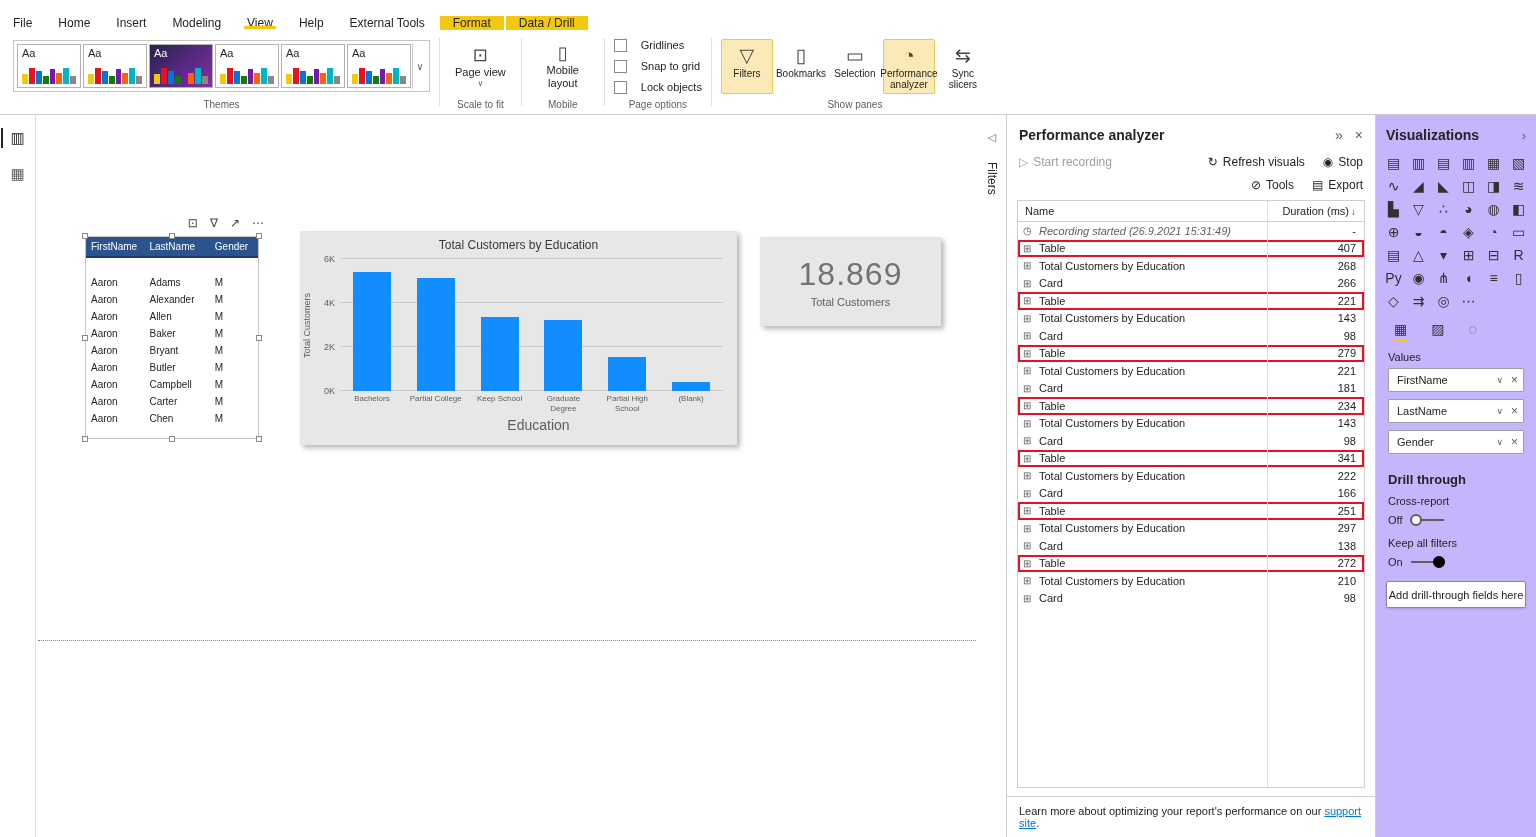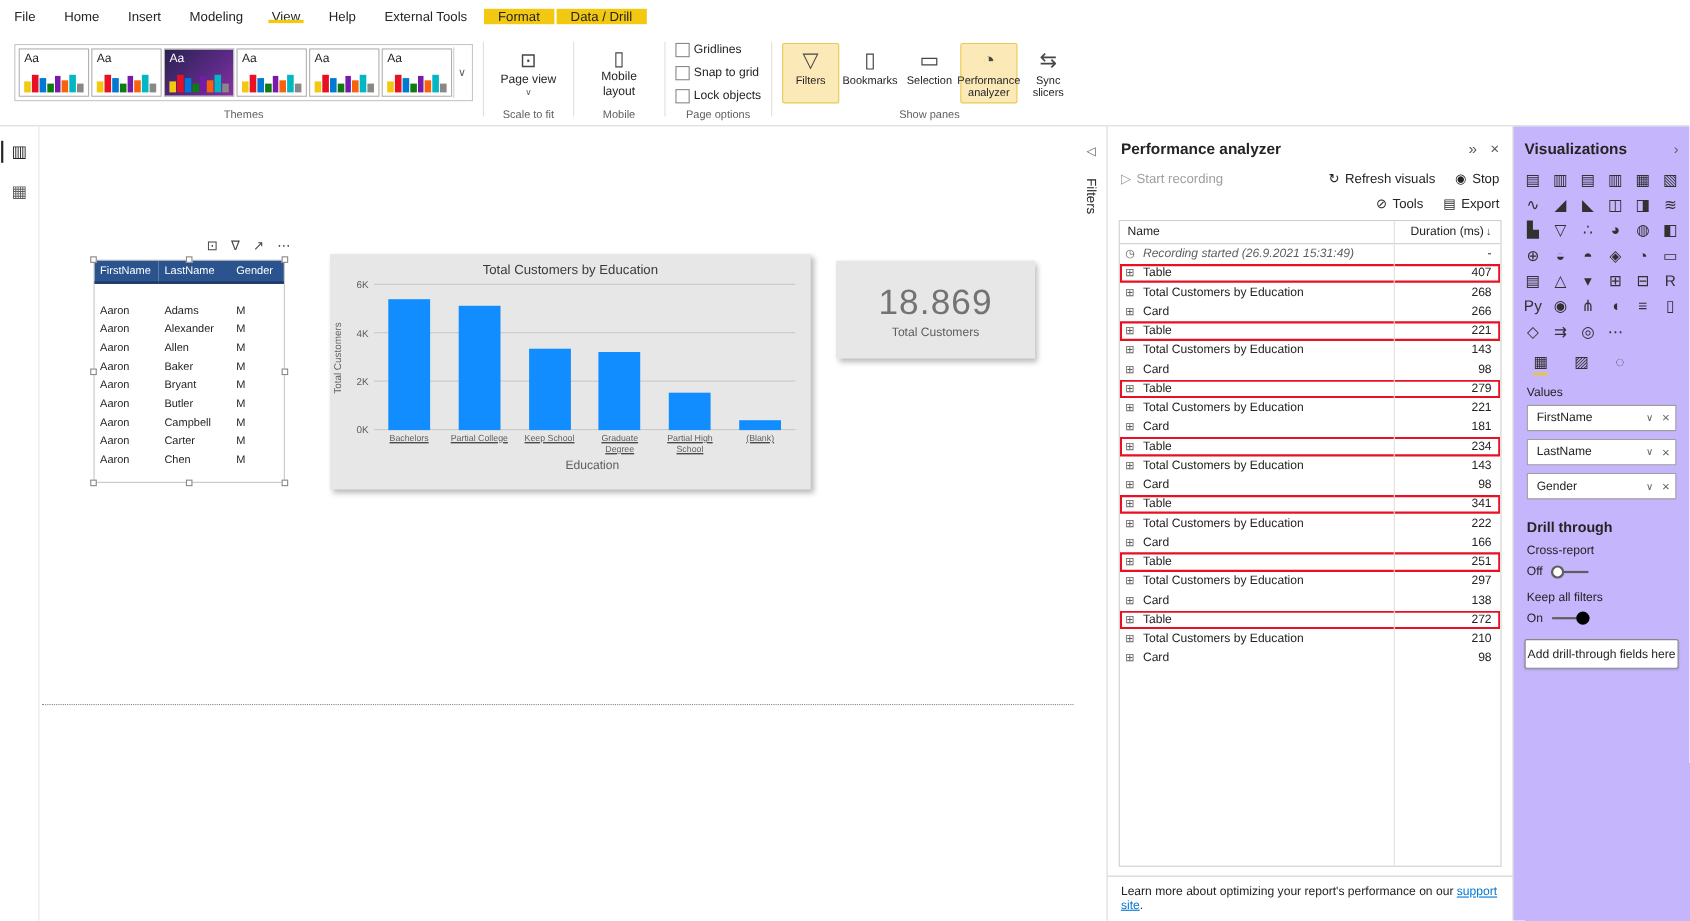--- a/index.html
+++ b/index.html
@@ -1,20 +1,20 @@
 <!DOCTYPE html>
 <html style="--accent_yellow: #F2C811; --bar_blue: #118DFF; --header_blue: #2B538E; --highlight_red: #E81123; --link_blue: #0078D4;"><head>
 <meta charset="utf-8">
 <style>
   * { box-sizing: border-box; margin: 0; padding: 0; }
   html,body { width:1536px; height:837px; overflow:hidden; }
   body { font-family:"Liberation Sans", sans-serif; font-size:12px; color:#252423; background:#fff; position:relative; }
 
   
-  .tabbar { height:30px; display:flex; align-items:center; background:#fff; }
+  .tabbar { height:30px; display:flex; align-items:flex-end; background:#fff; }
   .tab { padding:0 13px; display:flex; align-items:center; cursor:pointer; position:relative; white-space:nowrap; }
   .tab.active::after { content:""; position:absolute; left:10px; right:10px; bottom:1px; height:3px; background:var(--accent_yellow); }
   .tab.contextual { background:var(--accent_yellow); margin-left:2px; }
 
   
   .ribbon { position:absolute; top:30px; left:0; right:0; height:85px; border-bottom:1px solid #d1cfcd; display:flex; align-items:stretch; padding:0 6px; background:#fff; }
   .rgroup { display:flex; flex-direction:column; align-items:center; padding:4px 7px 1px; }
   .gcontent { flex:1; display:flex; align-items:center; }
   .group-label { font-size:10px; color:#605e5c; padding:1px 0 3px; }
   .vsep { width:1px; background:#e1dfdd; margin:8px 2px; }
@@ -32,21 +32,21 @@
   .mini-bars i:nth-child(5){height:88%;background:#7719aa;} .mini-bars i:nth-child(6){height:65%;background:#f7630c;}
   .mini-bars i:nth-child(7){height:97%;background:#00b7c3;} .mini-bars i:nth-child(8){height:45%;background:#8a8886;}
   .themes-dropdown { width:15px; border-left:1px solid #d1cfcd; display:flex; align-items:center; justify-content:center; color:#605e5c; font-size:10px; cursor:pointer; }
 
   .ribbon-btn { display:flex; flex-direction:column; align-items:center; justify-content:center; padding:2px 6px; cursor:pointer; border-radius:2px; }
   .rb-icon { font-size:18px; color:#484644; line-height:22px; }
   .rb-label { font-size:11px; color:#252423; text-align:center; line-height:1.15; max-width:52px; }
   .rb-caret { font-size:8px; color:#605e5c; }
 
   .chk-col { display:flex; flex-direction:column; justify-content:center; gap:2px; }
-  .chk { display:flex; align-items:center; gap:4px; height:19px; cursor:pointer; }
+  .chk { display:flex; align-items:center; gap:14px; height:19px; cursor:pointer; }
   .chk-box { width:13px; height:13px; border:1px solid #8a8886; background:#fff; }
   .chk-label { font-size:11px; color:#252423; }
 
   .panes-row { display:flex; align-items:stretch; gap:2px; }
   .pane-btn { width:52px; display:flex; flex-direction:column; align-items:center; justify-content:flex-start; padding:4px 2px 2px; cursor:pointer; border-radius:2px; border:1px solid transparent; }
   .pane-btn.active { background:#fbe9b7; border-color:#e8c84f; }
   .pb-icon { font-size:19px; color:#484644; line-height:24px; }
   .pb-label { font-size:10px; color:#252423; text-align:center; line-height:1.15; }
 
   
@@ -75,25 +75,25 @@
   .chart-title { text-align:center; font-size:12px; color:#3b3a39; }
   .chart-body { display:flex; height:132px; margin-top:7px; }
   .y-axis-title { width:14px; writing-mode:vertical-rl; transform:rotate(180deg); font-size:9px; color:#605e5c; display:flex; align-items:center; justify-content:center; }
   .y-ticks { display:flex; flex-direction:column-reverse; justify-content:space-between; width:26px; font-size:9px; color:#605e5c; text-align:right; padding-right:5px; }
   .y-tick { height:0; line-height:0; }
   .plot { flex:1; position:relative; margin-right:14px; }
   .gridline { position:absolute; left:0; right:0; height:1px; background:#c9c9c9; }
   .bars { position:absolute; left:0; right:0; top:0; bottom:0; display:flex; }
   .bar-col { flex:1; display:flex; align-items:flex-end; justify-content:center; }
   .bar { width:38px; }
-  .x-labels-row { display:flex; margin-top:3px;text-decoration:underline; }
+  .x-labels-row { display:flex; margin-top:3px; }
   .x-spacer { width:40px; }
   .x-labels { flex:1; display:flex; margin-right:14px; }
   .x-label { flex:1; text-align:center; font-size:8px; color:#605e5c; line-height:1.25; padding:0 2px; }
-  .x-axis-title { text-align:center; font-size:11px; color:#605e5c; margin-top:3px; padding-left:40px; }
+  .x-axis-title { text-align:center; font-size:14px; color:#605e5c; margin-top:3px; padding-left:40px; }
 
   .card-visual { position:absolute; left:724px; top:122px; width:181px; height:89px; background:#e7e7e7; box-shadow:3px 3px 5px rgba(0,0,0,.28); display:flex; flex-direction:column; align-items:center; justify-content:center; }
   .card-value { font-size:32px; color:#737373; letter-spacing:1px; }
   .card-label { font-size:11px; color:#605e5c; margin-top:3px; }
 
   
   .filters-strip { position:absolute; top:115px; left:978px; width:29px; bottom:0; background:#fff; border-right:1px solid #d1cfcd; display:flex; flex-direction:column; align-items:center; padding-top:16px; }
   .filters-expand { font-size:11px; color:#605e5c; margin-bottom:18px; cursor:pointer; }
   .filters-vlabel { writing-mode:vertical-rl; font-size:12px; color:#252423; }
 

